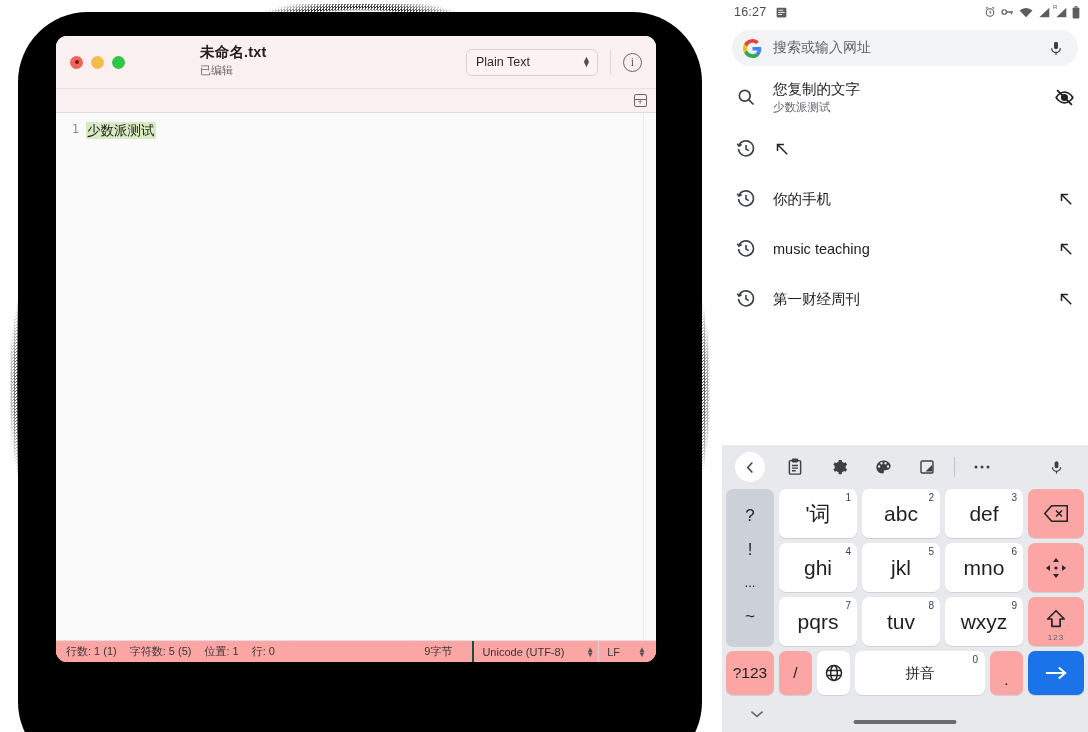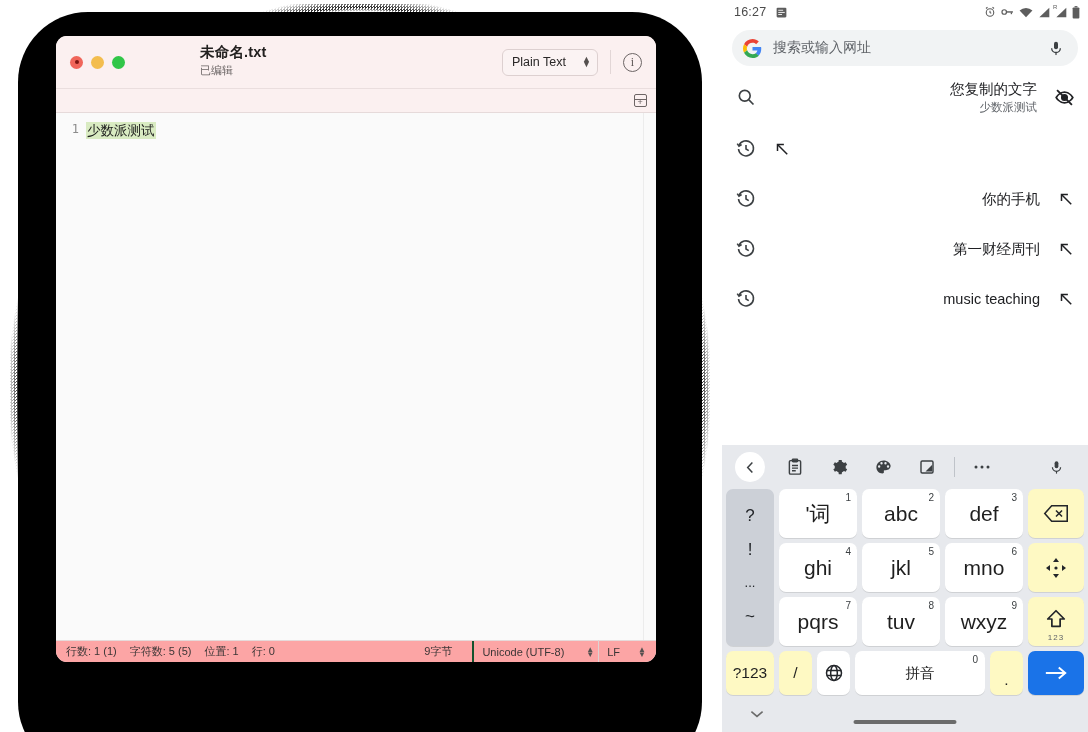--- a/index.html
+++ b/index.html
@@ -63,21 +63,21 @@
   .title-center {
     position: absolute; left: 144px; top: 7px;
     display: flex; flex-direction: column; gap: 1px;
   }
   .doc-title { font-size: 14.5px; font-weight: bold; color: #22201f; letter-spacing: .2px; }
   .doc-sub { font-size: 11px; color: #6b6565; }
   .titlebar-right {
     margin-left: auto; display: flex; align-items: center; gap: 12px;
   }
   .lang-select {
-    width: 96px; height: 27px; background: #fbf3f3;
+    width: 132px; height: 27px; background: #fbf3f3;
     border: 1px solid #ddd0d0; border-radius: 6px;
     display: flex; align-items: center; padding: 0 6px 0 9px;
     font-size: 12.5px; color: #2a2727; margin-left: 10px;
   }
   .stepper {
     margin-left: auto; display: flex; flex-direction: column;
     line-height: 5px; font-size: 9px; color: #55504f;
   }
   .vdiv { width: 1px; height: 24px; background: #e2d6d6; }
   .info-icon {
@@ -156,21 +156,21 @@
   .omnibox {
     margin: 6px 10px 0 10px; height: 36px; background: #f1f3f4;
     border-radius: 19px; display: flex; align-items: center;
     padding: 0 14px 0 11px; gap: 11px;
   }
   .omni-placeholder { font-size: 14px; color: #5f6368; flex: 1; }
 
   .suggest-list { padding-top: 4px; }
   .sugg {
     display: flex; align-items: center; height: 50px;
-    padding: 0 13px 0 14px; gap: 17px; text-align: right;
+    padding: 0 13px 0 14px; gap: 17px;
   }
   .sugg-texts { flex: 1; display: flex; flex-direction: column; gap: 1px; }
   .sugg-title { font-size: 14.5px; color: #202124; }
   .sugg-sub { font-size: 11.5px; color: #5f6368; }
   .sugg.two-line { height: 54px; }
 
   .keyboard {
     position: absolute; left: 0; bottom: 0; width: 366px; height: 287px;
     background: #e7e9ed;
   }
@@ -192,21 +192,21 @@
     grid-template-columns: 48px 1fr 1fr 1fr 56px;
     grid-template-rows: 49px 49px 49px;
     gap: 5px;
   }
   .key {
     background: #ffffff; border-radius: 7px; position: relative;
     display: flex; align-items: center; justify-content: center;
     font-size: 21px; color: #1f1f1f;
     box-shadow: 0 1px 0.5px rgba(0,0,0,0.10);
   }
-  .key.fn { background: #fef9c3; }
+  .key.fn { background: #fca5a5; }
   .key .num {
     position: absolute; right: 6px; top: 3px; font-size: 10px; color: #3c4043;
   }
   .punct-key {
     grid-row: 1 / span 3; background: #ccd0d7; border-radius: 7px;
     display: flex; flex-direction: column; align-items: center;
     justify-content: space-around; padding: 10px 0 12px 0;
     font-size: 17px; color: #23262a;
     box-shadow: 0 1px 0.5px rgba(0,0,0,0.10);
   }
@@ -445,40 +445,40 @@
 
       <div class="sugg">
         <span>
           <svg width="20" height="20" viewBox="0 0 24 24" fill="none" stroke="#3c4043" stroke-width="1.9">
             <path d="M3.5 8.2A9 9 0 1 1 3 12"></path>
               <path d="M1.5 5.5 L3.6 8.6 L6.7 6.6"></path>
             <path d="M12 7.3V12l3.3 2"></path>
           </svg>
         </span>
         <span class="sugg-texts">
-          <span class="sugg-title">第一财经周刊</span>
+          <span class="sugg-title">music teaching</span>
         </span>
         <span>
           <svg width="18" height="18" viewBox="0 0 24 24" fill="none" stroke="#202124" stroke-width="2">
             <path d="M19 19 L6 6"></path>
               <path d="M6 14.5 V6 H14.5"></path>
           </svg>
         </span>
       </div>
 
       <div class="sugg">
         <span>
           <svg width="20" height="20" viewBox="0 0 24 24" fill="none" stroke="#3c4043" stroke-width="1.9">
             <path d="M3.5 8.2A9 9 0 1 1 3 12"></path>
               <path d="M1.5 5.5 L3.6 8.6 L6.7 6.6"></path>
             <path d="M12 7.3V12l3.3 2"></path>
           </svg>
         </span>
         <span class="sugg-texts">
-          <span class="sugg-title">music teaching</span>
+          <span class="sugg-title">第一财经周刊</span>
         </span>
         <span>
           <svg width="18" height="18" viewBox="0 0 24 24" fill="none" stroke="#202124" stroke-width="2">
             <path d="M19 19 L6 6"></path>
               <path d="M6 14.5 V6 H14.5"></path>
           </svg>
         </span>
       </div>
 
     </div>

